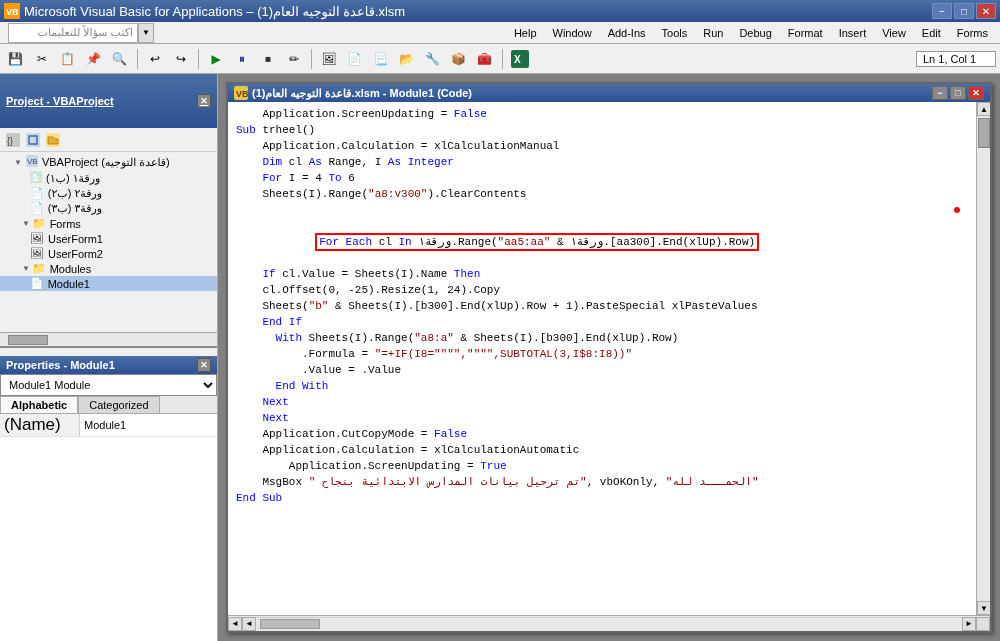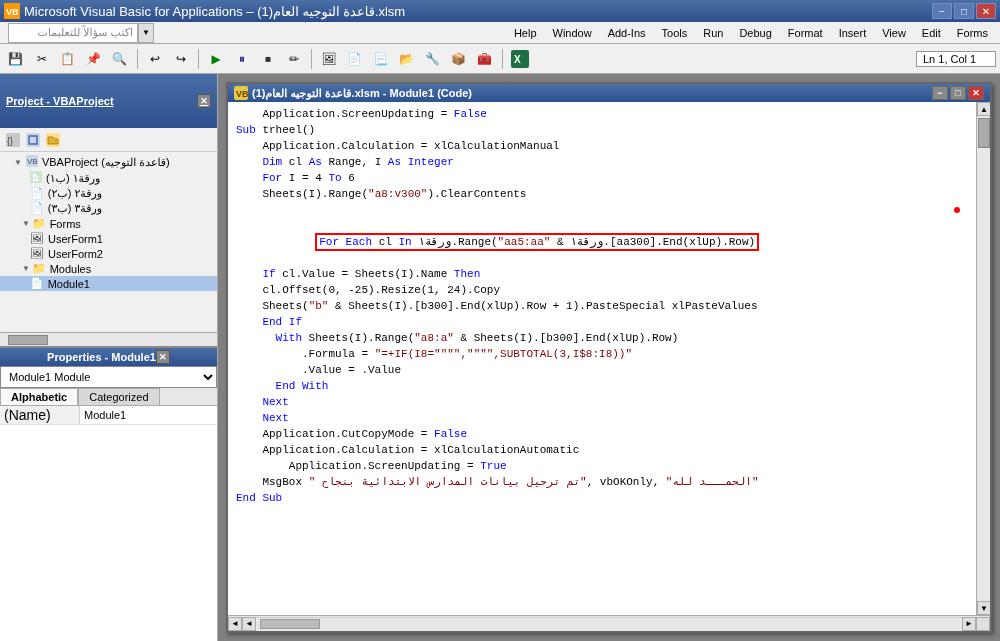--- a/index.html
+++ b/index.html
@@ -203,21 +203,22 @@
       overflow: hidden;
     }
     .props-header {
       background: linear-gradient(to bottom, #4a6fa5, #2d5090);
       color: white;
       font-size: 11px;
       font-weight: bold;
       padding: 2px 6px;
       display: flex;
       align-items: center;
-      justify-content: center;
+      justify-content: space-between;
+      margin-top: 8px;
     }
     .props-dropdown {
       width: 100%;
       font-size: 11px;
       border: 1px solid #888;
       background: white;
       padding: 1px 4px;
       height: 22px;
     }
     .props-tabs {
@@ -247,21 +248,21 @@
       display: flex;
       border-bottom: 1px solid #e0e0e0;
       min-height: 18px;
       align-items: center;
     }
     .props-name {
       width: 80px;
       padding: 1px 4px;
       background: #f0f0f0;
       border-right: 1px solid #ccc;
-      font-size: 14px;
+      font-size: 17px;
     }
     .props-value {
       padding: 1px 4px;
       font-size: 11px;
     }
 
     
     .right-panel {
       flex: 1;
       background: #808080;

